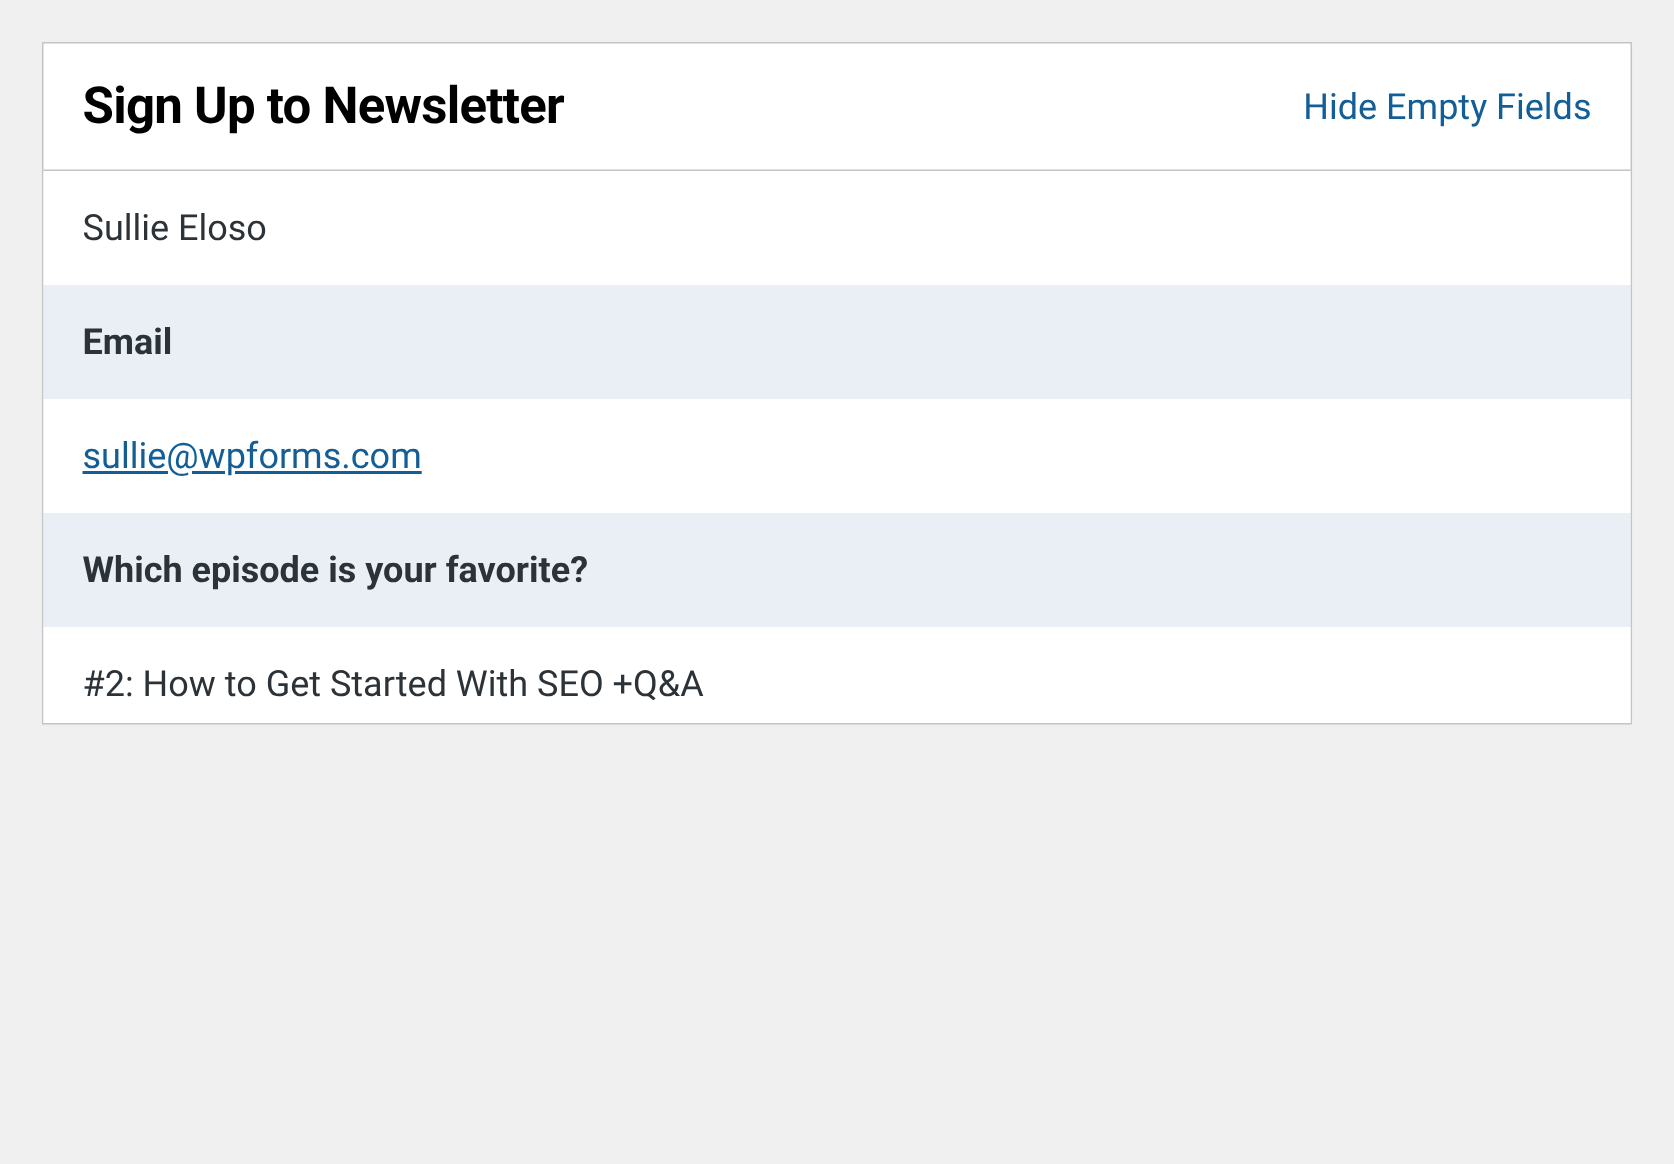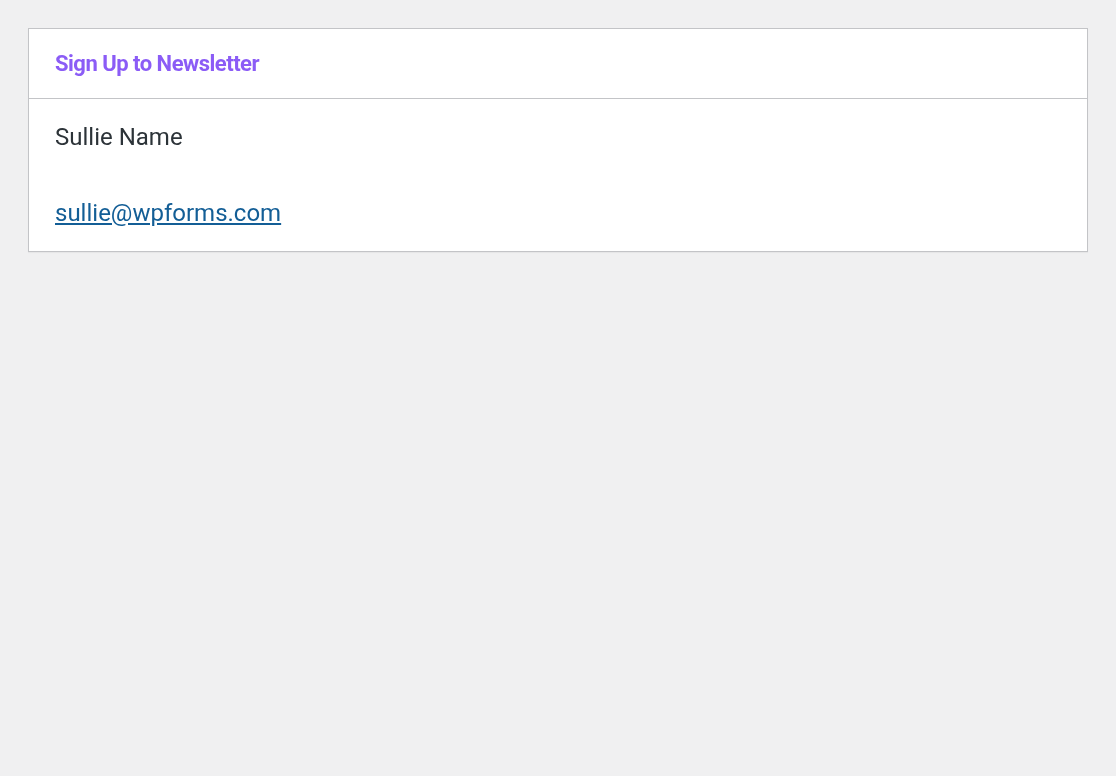--- a/index.html
+++ b/index.html
@@ -20,23 +20,23 @@
       box-shadow: 0 1px 1px rgba(0,0,0,0.04);
     }
     .panel-header {
       display: flex;
       justify-content: space-between;
       align-items: center;
       padding: 22px 26px;
       border-bottom: 1px solid #c3c4c7;
     }
     .panel-title {
-      font-size: 22px;
+      font-size: 34px;
       font-weight: 700;
-      color: #8b5cf6;
+      color: #000000;
       letter-spacing: -0.5px;
     }
     .hide-link {
       color: #135e96;
       font-size: 24px;
       text-decoration: none;
       cursor: pointer;
     }
     .field-label {
       background-color: #e9eff5;
@@ -60,22 +60,26 @@
     .last-value {
       padding-bottom: 12px;
     }
   </style>
 </head>
 <body>
 
 <div class="panel">
   <div class="panel-header">
     <h2 class="panel-title">Sign Up to Newsletter</h2>
+    <a class="hide-link">Hide Empty Fields</a>
   </div>
 
-  <div class="field-value">Sullie Name</div>
+  <div class="field-value">Sullie Eloso</div>
 
+  <div class="field-label">Email</div>
   <div class="field-value">
     <a class="email-link">sullie@wpforms.com</a>
   </div>
 
 
+  <div class="field-label">Which episode is your favorite?</div>
+  <div class="field-value last-value">#2: How to Get Started With SEO +Q&amp;A</div>
 </div>
 
 </body></html>

